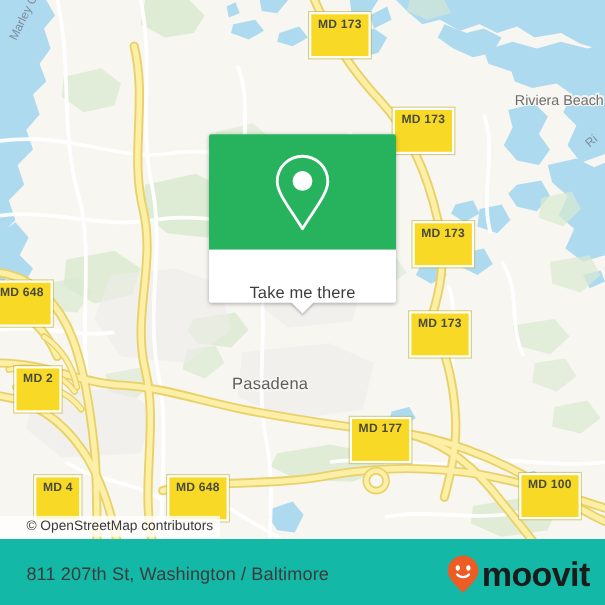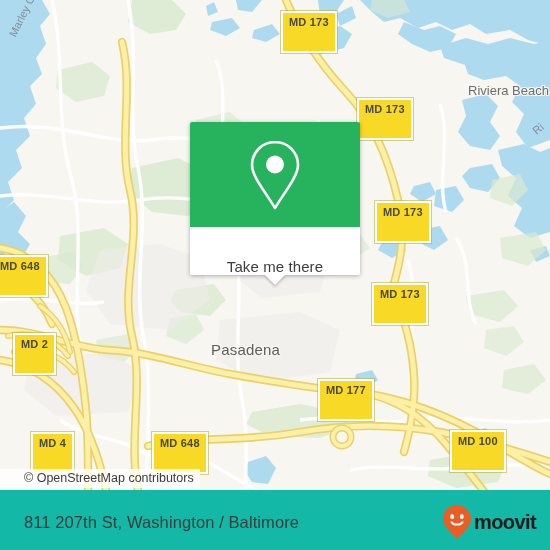--- a/index.html
+++ b/index.html
@@ -151,21 +151,21 @@
     font-size: 16.5px;
     color: #3c3c3c;
     letter-spacing: .1px;
   }
   #brand {
     display: flex;
     align-items: center;
     gap: 2px;
   }
   #brand-word {
-    font-size: 20px;
+    font-size: 31px;
     font-weight: bold;
     color: #1b1b1b;
     letter-spacing: -.6px;
     line-height: 31px;
   }
 </style>
 </head>
 <body>
 
 <div id="app">
@@ -354,21 +354,21 @@
     <div class="shield" style="left:-8px; top:255px;">MD 648</div>
 
     <div class="shield" style="left:13px; top:333px;">MD 2</div>
 
     <div class="shield" style="left:31px; top:432px;">MD 4</div>
 
     <div class="shield" style="left:152px; top:432px;">MD 648</div>
 
     <div class="shield" style="left:318px; top:379px;">MD 177</div>
 
-    <div class="shield" style="left:450px; top:430px;text-align:center;">MD 100</div>
+    <div class="shield" style="left:472px; top:430px;text-align:center;">MD 100</div>
 
     <div id="attribution">© OpenStreetMap contributors</div>
   </div>
 
   <div id="callout">
     <div id="callout-top">
       <svg width="62" height="74" viewBox="0 0 62 74">
         <path d="M31 4 C18.3 4 8 14.3 8 27 C8 38 20 52 31 70 C42 52 54 38 54 27
                  C54 14.3 43.7 4 31 4 Z" fill="none" stroke="#ffffff" stroke-width="2.6" stroke-linejoin="round"></path>
         <circle cx="31" cy="26.5" r="9" fill="#ffffff"></circle>

